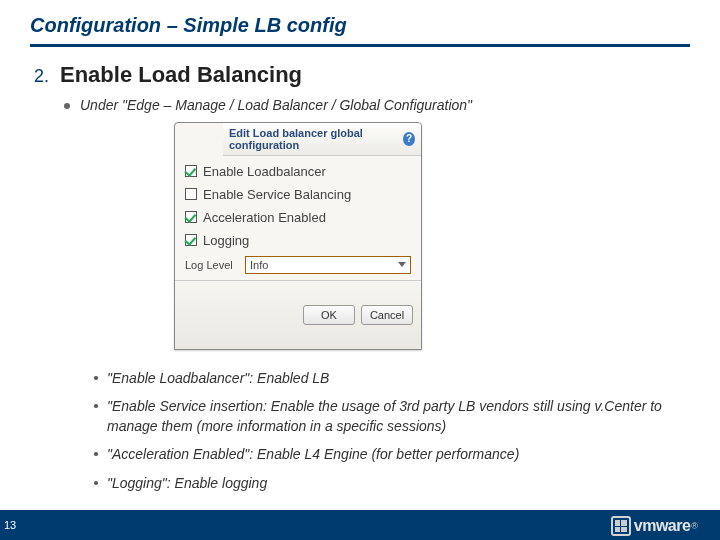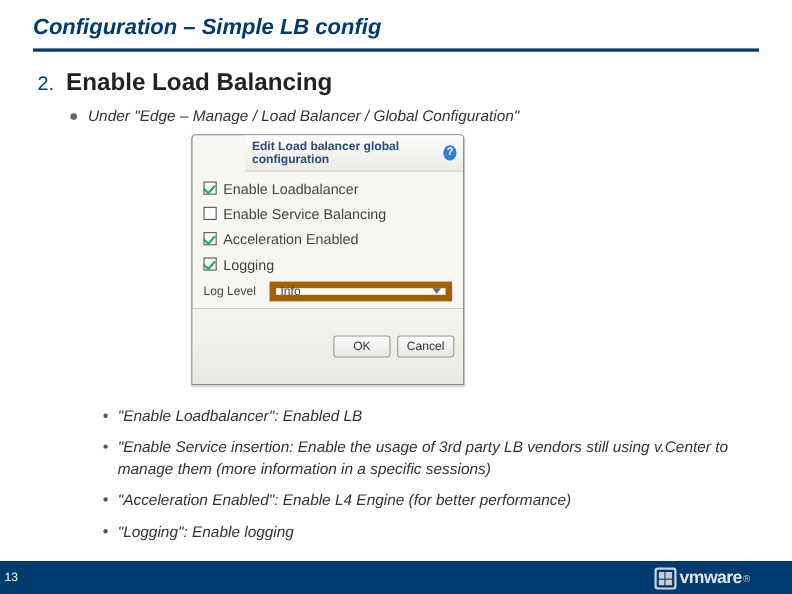--- a/index.html
+++ b/index.html
@@ -19,31 +19,31 @@
   .dlg-titlebar { display: flex; align-items: center; justify-content: space-between; padding: 4px 6px; background: linear-gradient(#fdfdfb,#ecebe6); border-bottom: 1px solid #ccc; margin-left: 48px; }
   .dlg-title { font-weight: bold; color: #2a4b7c; font-size: 11px; }
   .help-badge { width: 14px; height: 14px; border-radius: 50%; background: #3a7cc9; color: #fff; font-size: 10px; line-height: 14px; text-align: center; font-weight: bold; }
   .dlg-body { padding: 8px 10px 6px 10px; }
   .chk-row { display: flex; align-items: center; margin-bottom: 8px; }
   .chk { width: 12px; height: 12px; border: 1px solid #555; background: #fff; margin-right: 6px; display: flex; align-items: center; justify-content: center; }
   .chk.checked::after { content: ""; width: 8px; height: 5px; border-left: 2px solid #2a5; border-bottom: 2px solid #2a5; transform: rotate(-48deg) translate(0,-1px); }
   .chk-label { font-size: 13px; color: #444; }
   .sel-row { display: flex; align-items: center; margin-top: 2px; }
   .sel-label { width: 60px; font-size: 11px; color: #444; }
-  .select { flex: 1; display: flex; align-items: center; justify-content: space-between; border: 6px solid #a16207; background: #fff; height: 18px; padding: 0 4px; font-size: 11px; color: #444; }
+  .select { flex: 1; display: flex; align-items: center; justify-content: space-between; border: 1px solid #a16207; background: #fff; height: 18px; padding: 0 4px; font-size: 11px; color: #444; }
   .select .caret { width: 0; height: 0; border-left: 4px solid transparent; border-right: 4px solid transparent; border-top: 5px solid #666; }
   .dlg-footer { display: flex; justify-content: flex-end; gap: 6px; padding: 24px 8px; background: linear-gradient(#f6f5f1,#e9e8e2); border-top: 1px solid #ccc; align-items: center; }
   .btn { min-width: 52px; height: 20px; border: 1px solid #999; border-radius: 3px; background: linear-gradient(#fdfdfd,#e6e6e6); font-size: 11px; color: #333; display: flex; align-items: center; justify-content: center; cursor: pointer; }
   .sub2-list { margin-left: 60px; margin-top: 6px; }
   .sub2 { display: flex; align-items: flex-start; margin-bottom: 8px; }
   .dot2 { width: 4px; height: 4px; border-radius: 50%; background: #555; margin-top: 8px; margin-right: 9px; flex-shrink: 0; }
   .sub2-text { font-style: italic; font-size: 14px; color: #333; line-height: 1.45; }
   .footer-bar { position: absolute; left: 0; bottom: 0; width: 720px; height: 30px; background: #003b6f; display: flex; align-items: center; }
   .page-num { color: #fff; font-size: 11px; margin-left: 4px; }
-  .logo { position: absolute; right: 38px; bottom: 4px; display: flex; align-items: center; }
+  .logo { position: absolute; right: 22px; bottom: 4px; display: flex; align-items: center; }
   .logo-box { width: 20px; height: 20px; border: 2px solid #d0d4d7; border-radius: 3px; margin-right: 3px; display: grid; grid-template-columns: 1fr 1fr; grid-template-rows: 1fr 1fr; gap: 1px; padding: 2px; }
   .logo-box span { background: #c9cdd1; }
   .logo-text { color: #e3e6e9; font-size: 16px; font-weight: bold; letter-spacing: -0.5px; }
   .logo-reg { color: #c9cdd1; font-size: 9px; vertical-align: super; margin-left: 1px; }
 </style>
 </head>
 <body>
 
 <div class="slide">
   <div class="title">Configuration – Simple LB config</div>

